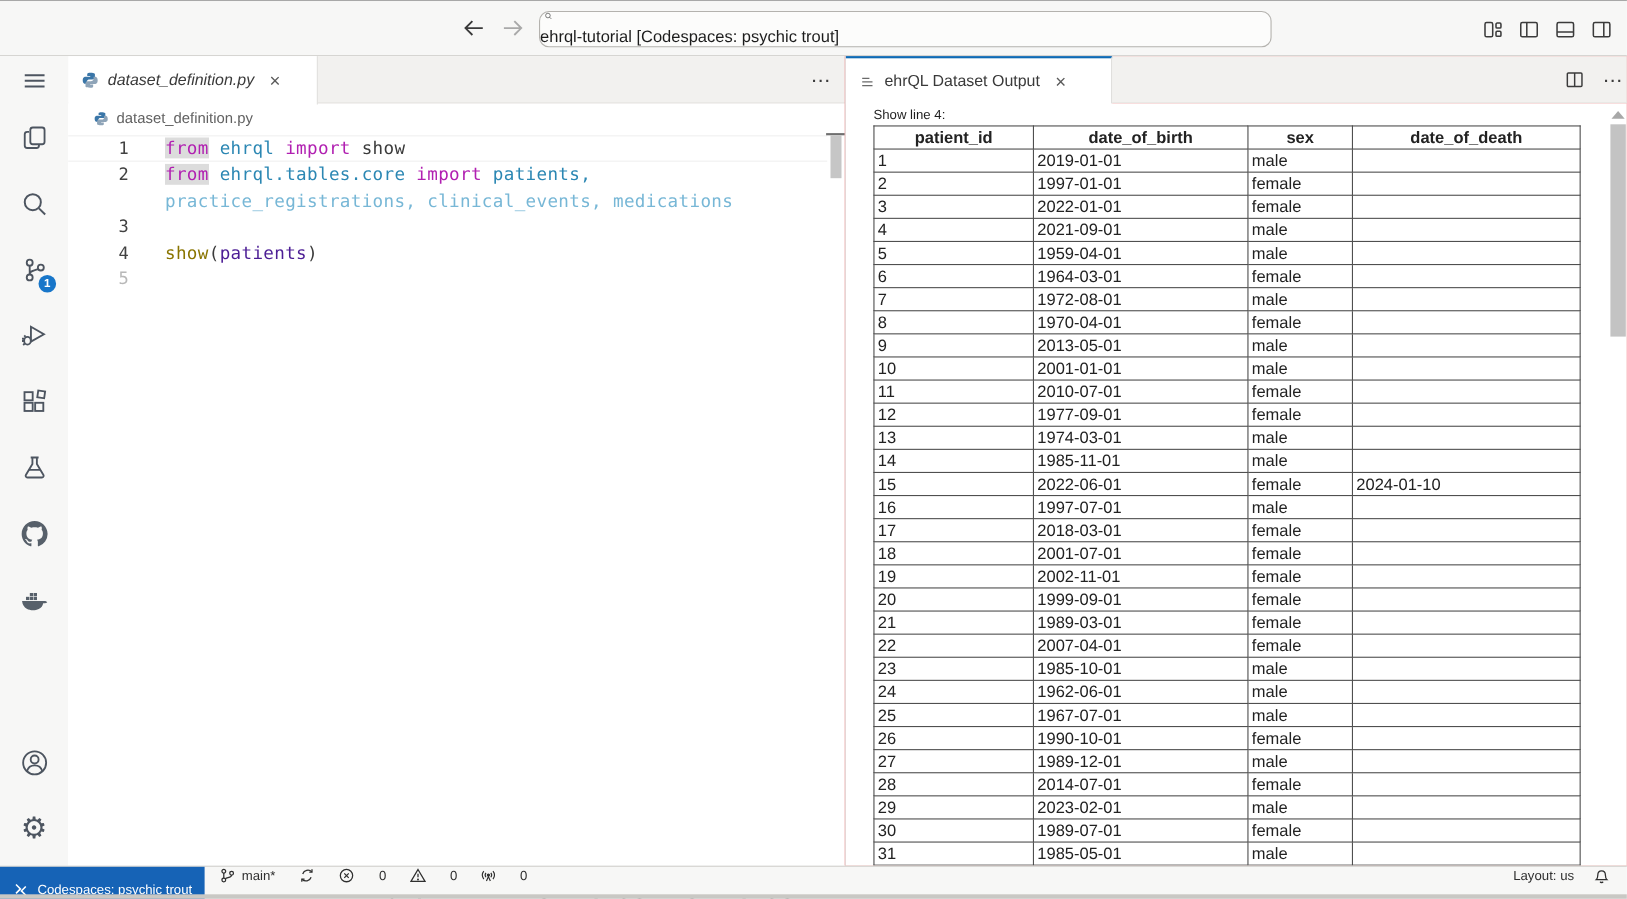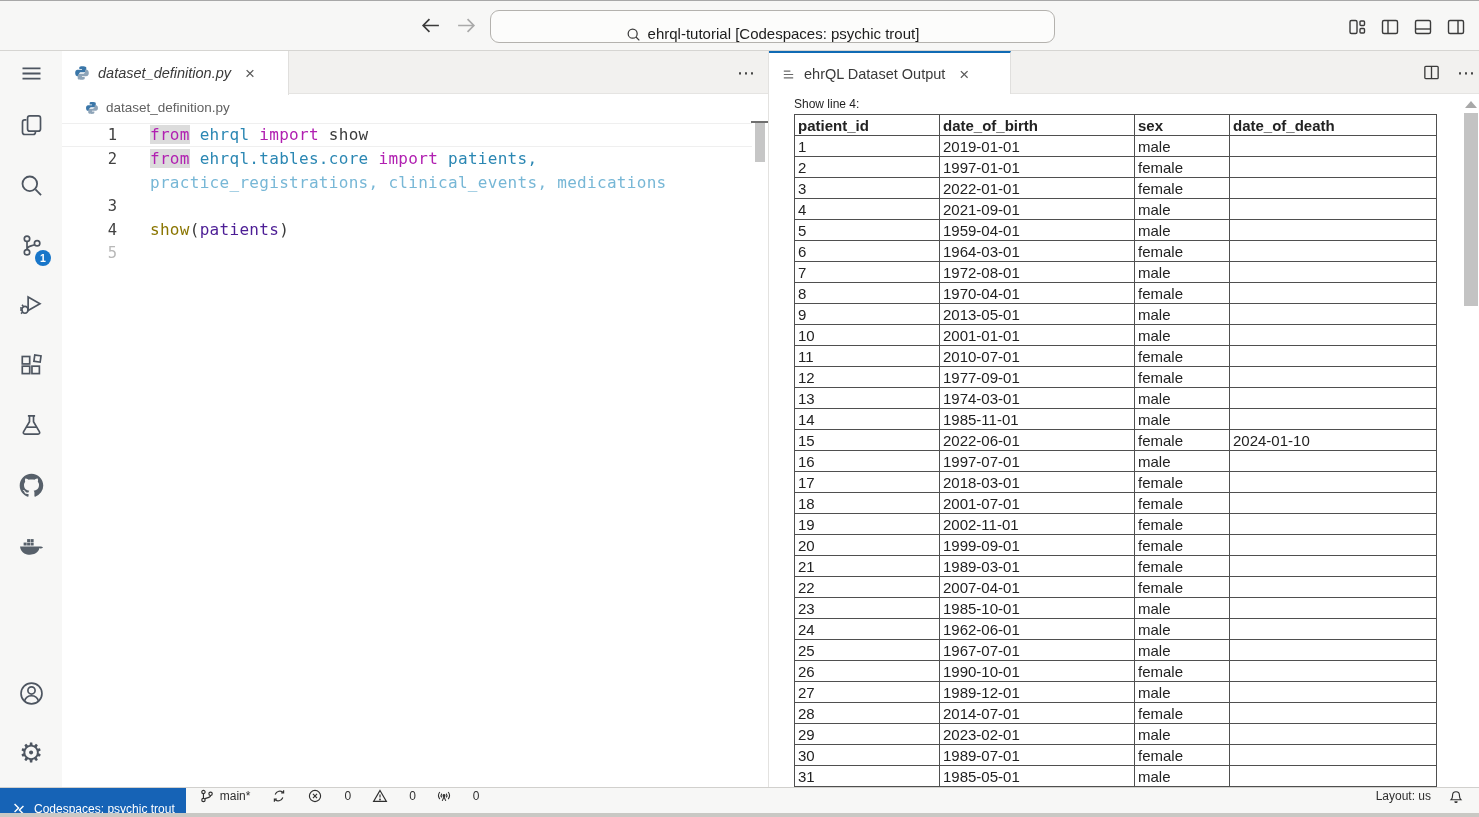--- a/index.html
+++ b/index.html
@@ -5,24 +5,24 @@
   * { margin:0; padding:0; box-sizing:border-box; }
   body { background:#ddd; font-family:"Liberation Sans", sans-serif; }
   .app { position:relative; width:1479px; height:817px; background:#fff; overflow:hidden;
          border-top:1px solid #a8a8a8; font-family:"Liberation Sans", sans-serif; }
 
   
   .titlebar { position:absolute; left:0; top:0; width:100%; height:50px;
               background:#f7f7f6; border-bottom:1px solid #d6d5d2; }
   .nav-arrows { position:absolute; left:420px; top:14px; display:flex; gap:15px; }
   .nav-arrows svg { width:21px; height:21px; cursor:pointer; }
-  .searchbox { position:absolute; left:490px; top:9px; width:565px; height:33px;
+  .searchbox { position:absolute; left:490px; top:9px; width:666px; height:33px;
                border:1px solid #b4b2ae; border-radius:9px; background:#fcfcfb;
-               display:flex; align-items:flex-end; justify-content:center; gap:7px;
-               font-size:15px; color:#1c1c1c; cursor:pointer; }
+               display:flex; align-items:flex-start; justify-content:center; gap:7px;
+               font-size:15px; color:#1c1c1c; cursor:pointer;flex-direction:column; }
   .win-icons { position:absolute; right:13px; top:16px; display:flex; gap:13px; }
   .win-icons svg { width:20px; height:20px; cursor:pointer; }
 
   
   .activitybar { position:absolute; left:0; top:50px; width:62px; height:736px;
                  background:#f7f7f6; display:flex; flex-direction:column; align-items:center; }
   .act-item { width:62px; height:60px; display:flex; align-items:center; justify-content:center;
               position:relative; cursor:pointer; }
   .act-item.first { height:44px; }
   .act-item svg { width:27px; height:27px; }
@@ -66,21 +66,21 @@
   
   .output-group { position:absolute; left:768px; top:50px; width:720px; height:736px; background:#ef4444;
                   border-left:1px solid #e3e2e0; }
   .tab-output { width:242px; border-top:2px solid #0f6ab4; border-right:1px solid #e0dfdd; }
   .output-content { position:absolute; left:0; top:43px; width:710px; height:693px; background:#fff; overflow:hidden; }
   .output-heading { margin:1px 0 1px 25px; font-size:12px; color:#1f1f1f; line-height:18px; }
   table.dataset { border-collapse:collapse; margin-left:25px; table-layout:fixed; width:642px;
                   font-size:15px; color:#222; }
   table.dataset th, table.dataset td { border:1px solid #4f4f4f; height:21px; padding:0 3px;
                   overflow:hidden; white-space:nowrap; }
-  table.dataset th { font-weight:bold; text-align:left; }
+  table.dataset th { font-weight:bold; text-align:center; }
   table.dataset td { text-align:left; font-weight:normal; }
   .col-id{width:145px;} .col-dob{width:195px;} .col-sex{width:95px;} .col-dod{width:207px;}
   .wv-scroll-up { position:absolute; left:694px; top:5px; width:16px; height:10px; cursor:pointer; }
   .wv-scroll-thumb { position:absolute; left:695px; top:19px; width:14px; height:193px; background:#c3c3c3; cursor:pointer; }
 
   
   .statusbar { position:absolute; left:0; top:786px; width:100%; height:43px; background:#f7f7f6;
                border-top:1px solid #d1d0cd; display:flex; align-items:flex-start; font-size:12px; color:#2f2f2f; }
   .sb-remote { height:100%; background:#1663b6; color:#fff; display:flex; align-items:center;
                gap:7px; padding:0 11px; cursor:pointer; }

